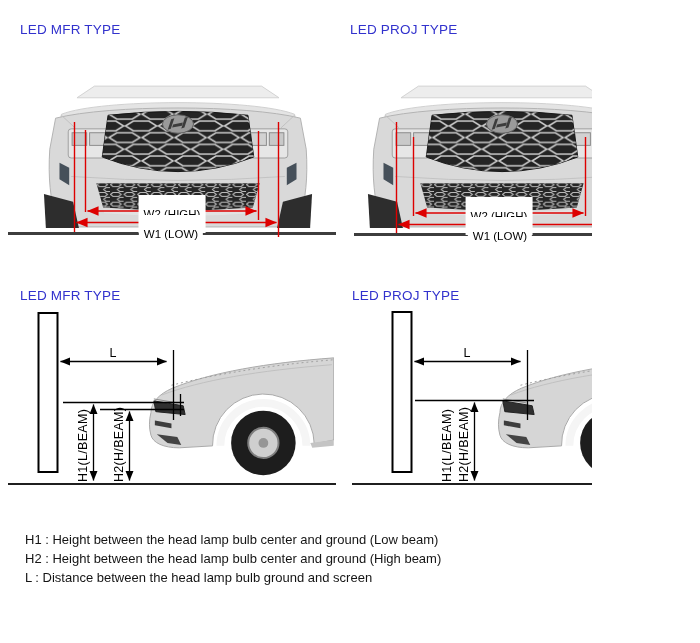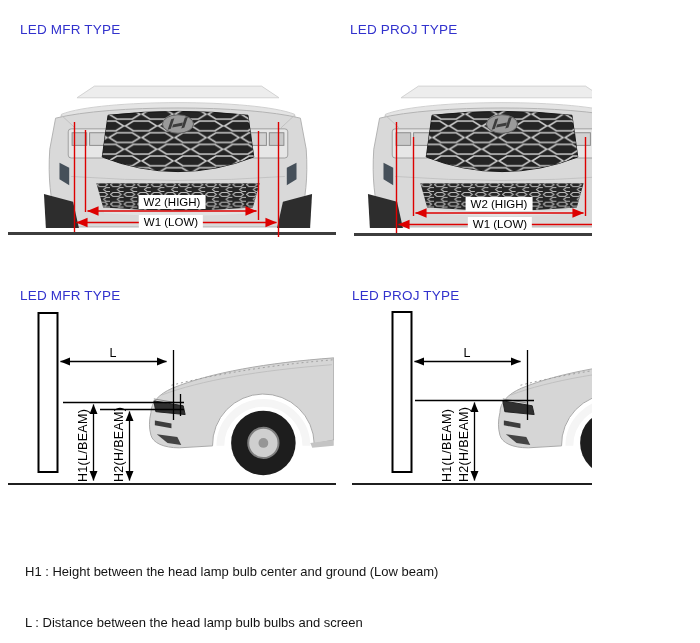--- a/index.html
+++ b/index.html
@@ -2,28 +2,28 @@
 <html style="--accent_blue: #3232cd; --dimension_red: #dd0000; --line_black: #000000; --ground_gray: #3d3d3d;"><head>
 <meta charset="utf-8">
 <style>
   html,body{margin:0;padding:0;background:#fff;}
   .canvas{position:relative;width:592px;height:643px;background:#fff;overflow:hidden;
           font-family:"Liberation Sans",sans-serif;}
   svg.artwork{position:absolute;left:0;top:0;z-index:1;}
   .title{position:absolute;z-index:3;color:var(--accent_blue,#3232cd);font-size:13.5px;
          letter-spacing:.2px;white-space:nowrap;}
   .dim-label{position:absolute;z-index:3;font-size:11.5px;color:#000;background:#fff;
-             padding:0 5px;transform:translateX(-50%);white-space:nowrap;line-height:14px;}
+             padding:12px 5px;transform:translateX(-50%);white-space:nowrap;line-height:14px;}
   .l-label{position:absolute;z-index:3;font-size:12.5px;color:#000;background:transparent;
            transform:translateX(-50%);white-space:nowrap;}
   .vlabel{position:absolute;z-index:3;font-size:12.5px;color:#000;white-space:nowrap;
           transform:rotate(-90deg);transform-origin:0 0;letter-spacing:.3px;line-height:14px;}
   .legend{position:absolute;z-index:3;left:25px;top:530px;font-size:13px;color:#141414;
           line-height:19.2px;}
-  .legend div{white-space:nowrap;margin-top:32px;}
+  .legend div{white-space:nowrap;}
 </style>
 </head>
 <body>
 
 <div class="canvas">
 
   <svg class="artwork" width="700" height="643" viewBox="0 0 700 643">
     <defs>
       <marker id="arR" viewBox="0 0 10 10" refX="9.3" refY="5" markerWidth="8.5" markerHeight="8.5" orient="auto-start-reverse">
           <path d="M0,1.1 L9.6,5 L0,8.9 Z" fill="#dd0000"></path>
@@ -154,15 +154,16 @@
   <span class="l-label" style="left:113px;top:346px">L</span>
   <span class="l-label" style="left:467px;top:346px">L</span>
 
   <span class="vlabel" style="left:76px;top:482px">H1(L/BEAM)</span>
   <span class="vlabel" style="left:112px;top:482px">H2(H/BEAM)</span>
   <span class="vlabel" style="left:440px;top:482px">H1(L/BEAM)</span>
   <span class="vlabel" style="left:457px;top:482px">H2(H/BEAM)</span>
 
   <div class="legend">
     <div>H1 : Height between the head lamp bulb center and ground (Low beam)</div>
-    <div>L : Distance between the head lamp bulb bulbs and screen</div>
+    <div>H2 : Height between the head lamp bulb center and ground (High beam)</div>
+    <div>L : Distance between the head lamp bulb ground and screen</div>
   </div>
 </div>
 
 </body></html>

